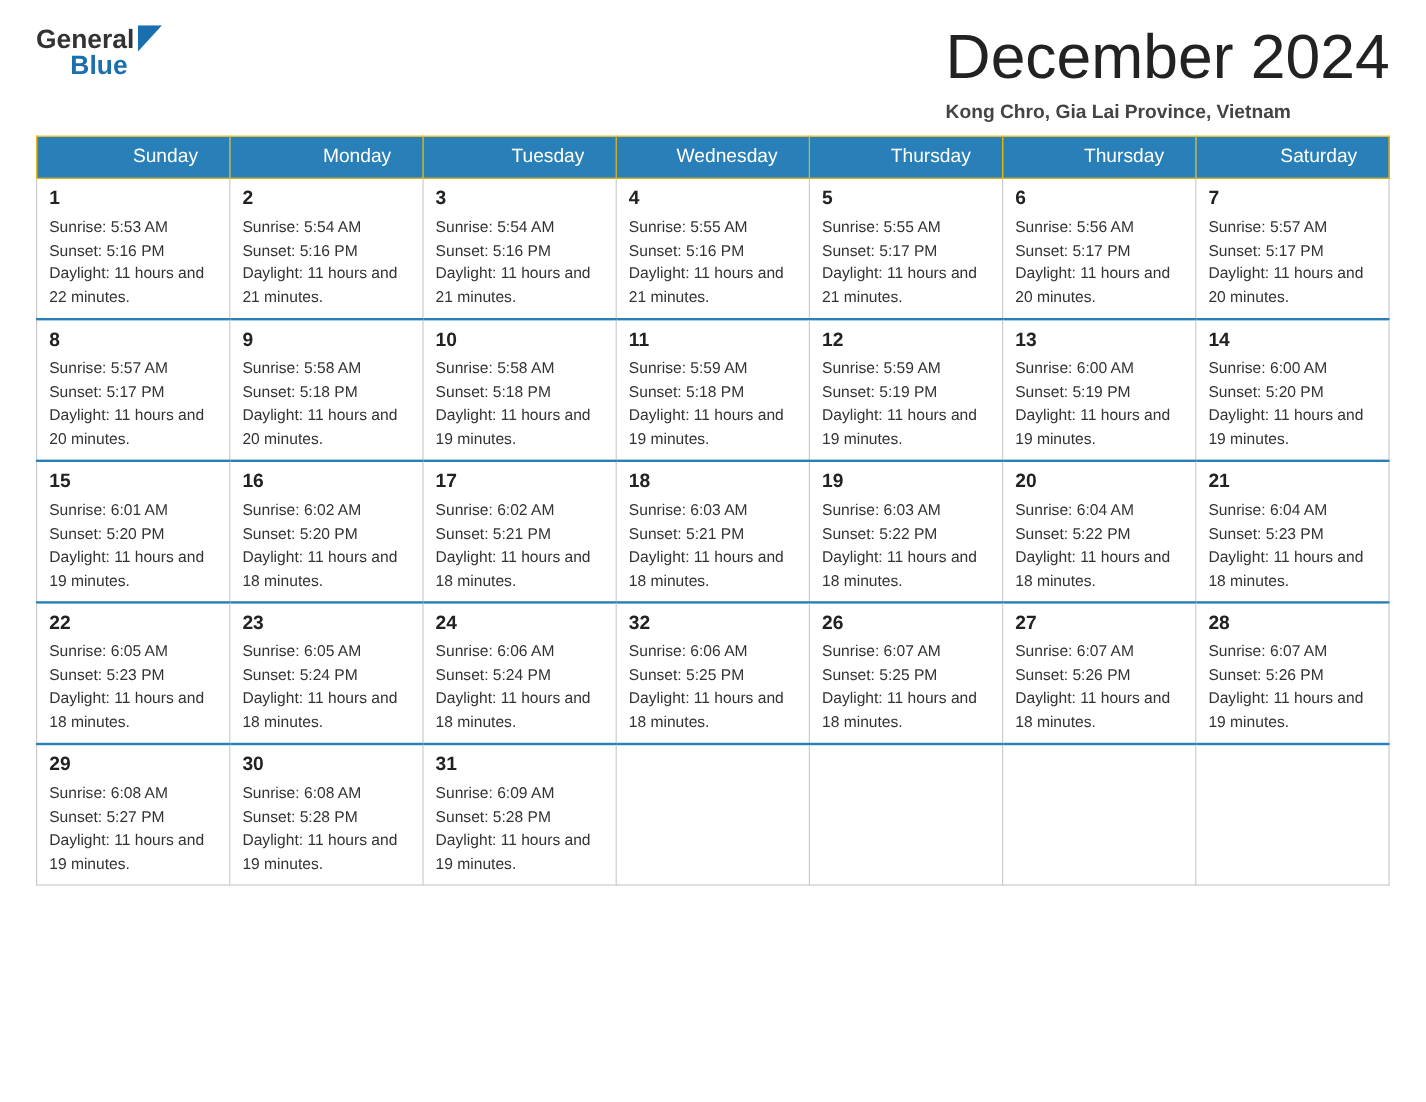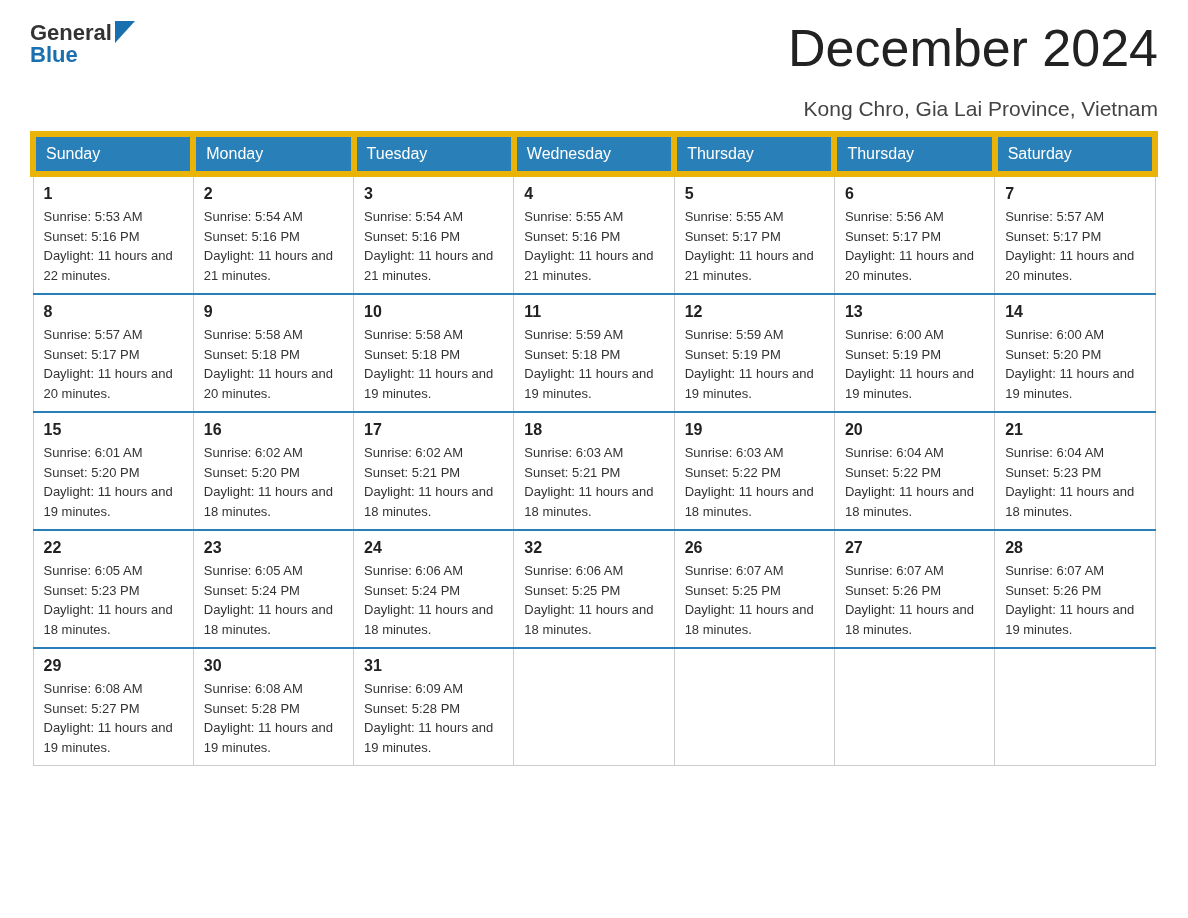--- a/index.html
+++ b/index.html
@@ -22,57 +22,58 @@
       color: #333;
     }
     .logo-text-blue {
       font-size: 22px;
       font-weight: bold;
       color: #1a6faf;
     }
     .logo-wrapper {
       display: flex;
       flex-direction: column;
+      align-items: center;
     }
     .logo-top {
       display: flex;
       align-items: center;
     }
     .logo-bottom {
       display: flex;
       align-items: center;
       margin-top: -4px;
     }
     .title-section {
-      text-align: right;
     }
     .month-title {
       font-size: 52px;
       font-weight: 300;
       color: #222;
       line-height: 1.1;
     }
     .location {
-      font-size: 21px;
+      font-size: 16px;
       color: #444;
-      margin-top: 20px;
+      margin-top: 8px;
+      font-weight: bold;
     }
     table {
       width: 100%;
       border-collapse: collapse;
       margin-top: 10px;
     }
     th {
       background-color: #2980b9;
       color: #fff;
       font-size: 16px;
       font-weight: normal;
-      padding: 8px 10px;
-      text-align: left;
-      border: 6px solid #eab308;
+      padding: 8px 26px;
+      text-align: right;
+      border: 1px solid #eab308;
     }
     td {
       vertical-align: top;
       padding: 8px 10px;
       border: 1px solid #ccc;
       width: 14.28%;
       font-size: 13px;
       color: #333;
       min-height: 100px;
     }

